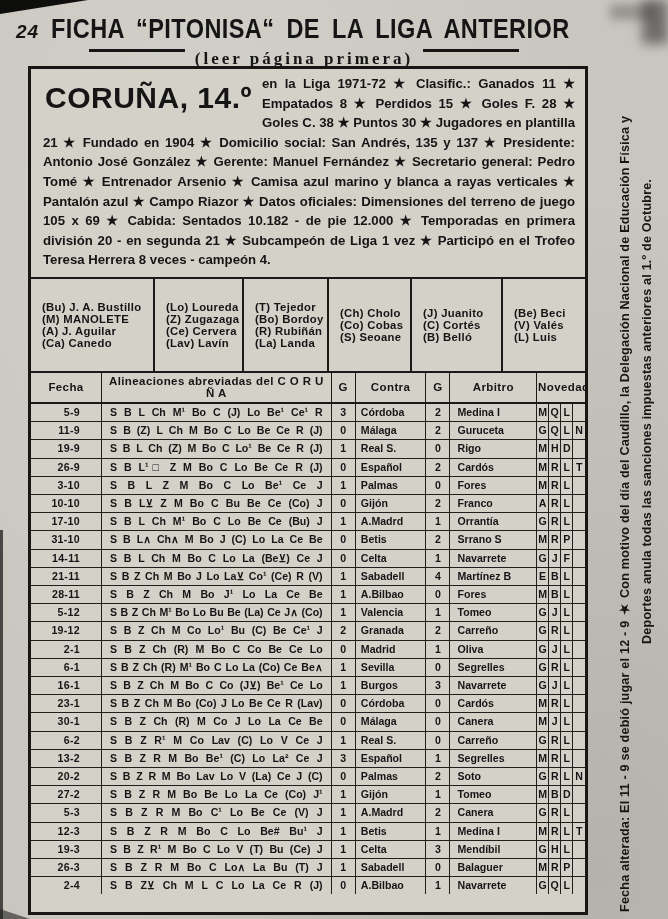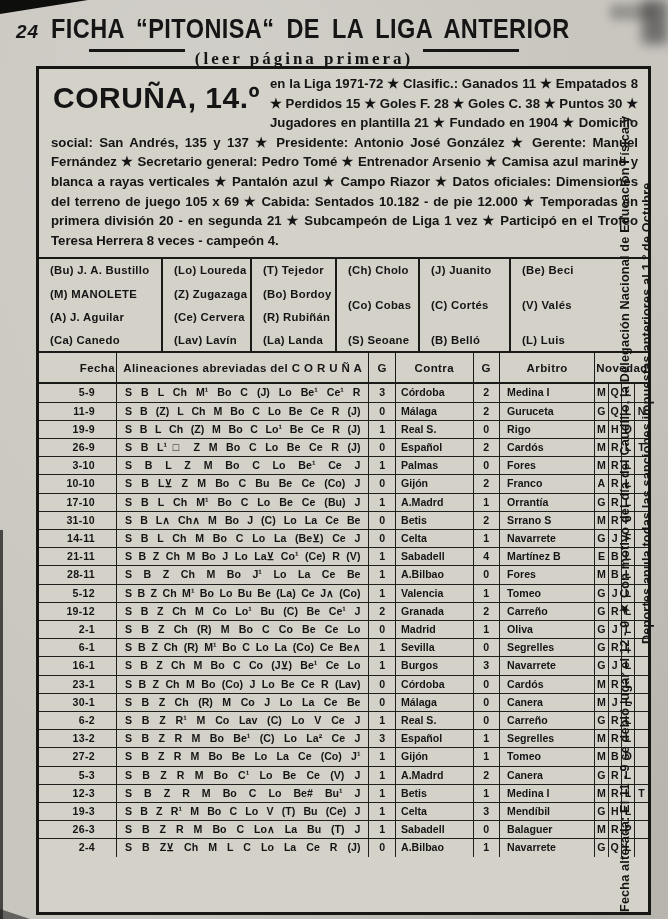--- a/index.html
+++ b/index.html
@@ -28,47 +28,47 @@
   .page-header { display:flex; align-items:baseline; padding:13px 0 0 16px; }
   .page-number { font-size:19px; font-weight:bold; width:74px; letter-spacing:1px;font-style:italic; }
   .page-title { font-size:28px; font-weight:bold; white-space:nowrap;
     transform:scaleX(.84); transform-origin:left center; letter-spacing:.5px; word-spacing:6px; }
   .subtitle-row { display:flex; align-items:flex-start; justify-content:center; margin:4px 0 2px 24px; width:560px; }
   .subtitle-rule { height:3px; background:#161616; width:96px; }
   .page-subtitle { font-family:"Liberation Serif", serif; font-weight:bold; font-size:17px;
     letter-spacing:3px; margin:0 10px; white-space:nowrap; }
 
   
-  .main-box { position:absolute; left:36px; top:66px; width:615px; bottom:4px;
+  .main-box { position:absolute; left:28px; top:66px; width:560px; bottom:4px;
     border:3px solid #161614; background:#d4d1c9; display:flex; flex-direction:column; box-sizing:border-box; }
 
   .info-section { padding:5px 10px 7px 12px; border-bottom:2px solid #1a1a18;
     font-weight:bold; font-size:13.2px; line-height:19.6px; text-align:justify; }
   .club-name { float:left; font-size:30px; font-weight:bold; letter-spacing:.5px;
     line-height:46px; margin:1px 10px 0 2px; white-space:nowrap; }
 
   .roster-section { display:flex; border-bottom:2px solid #1a1a18; height:92px; }
-  .roster-col { display:flex; flex-direction:column; justify-content:space-between;
+  .roster-col { display:flex; flex-direction:column; justify-content:center;
     padding:5px 2px 5px 11px; border-left:2px solid #1a1a18; box-sizing:border-box; }
   .roster-col:first-child { border-left:none; }
   .roster-col:nth-child(1){ width:122px; }
   .roster-col:nth-child(2){ width:89px; }
   .roster-col:nth-child(3){ width:85px; }
   .roster-col:nth-child(4){ width:83px; }
   .roster-col:nth-child(5){ width:91px; }
   .roster-col:nth-child(6){ flex:1; }
   .roster-item { font-weight:bold; font-size:11.3px; white-space:nowrap; letter-spacing:.3px; }
 
   .table-section { flex:1; overflow:hidden; }
   table.matches { border-collapse:collapse; width:100%; table-layout:fixed; }
   .col-fecha{width:70px;} .col-alin{width:228px;} .col-g{width:24px;}
   .col-contra{width:70px;} .col-arb{width:86px;} .col-nov{width:12px;}
   table.matches th { font-size:11.5px; font-weight:bold; height:27px;
     border-left:1px solid #1a1a18; border-bottom:2px solid #1a1a18; letter-spacing:.4px; }
-  table.matches th:first-child { border-left:none;text-align:right; }
+  table.matches th:first-child { border-left:none; }
   table.matches td { font-weight:bold; font-size:10.6px; height:15.2px; line-height:15.2px;
     border-left:1px solid #1f1f1d; border-top:1px solid #1f1f1d; white-space:nowrap; overflow:hidden; }
   table.matches td:first-child { border-left:none; }
   .td-fecha { text-align:right; padding-right:21px; letter-spacing:.3px; }
   .td-alin { text-align:justify; text-align-last:justify; padding:0 8px; }
   .td-g { text-align:center; }
   .td-contra { padding-left:5px; }
   .td-arbitro { padding-left:7px; }
   .td-nov { text-align:center; }
 
@@ -401,20 +401,32 @@
             <td class="td-g">3</td>
             <td class="td-contra">Español</td>
             <td class="td-g">1</td>
             <td class="td-arbitro">Segrelles</td>
             <td class="td-nov">M</td>
             <td class="td-nov">R</td>
             <td class="td-nov">L</td>
             <td class="td-nov"></td>
           </tr>
           <tr>
+            <td class="td-fecha">20-2</td>
+            <td class="td-alin">S B Z R M Bo Lav Lo V (La) Ce J (C)</td>
+            <td class="td-g">0</td>
+            <td class="td-contra">Palmas</td>
+            <td class="td-g">2</td>
+            <td class="td-arbitro">Soto</td>
+            <td class="td-nov">G</td>
+            <td class="td-nov">R</td>
+            <td class="td-nov">L</td>
+            <td class="td-nov">N</td>
+          </tr>
+          <tr>
             <td class="td-fecha">27-2</td>
             <td class="td-alin">S B Z R M Bo Be Lo La Ce (Co) J¹</td>
             <td class="td-g">1</td>
             <td class="td-contra">Gijón</td>
             <td class="td-g">1</td>
             <td class="td-arbitro">Tomeo</td>
             <td class="td-nov">M</td>
             <td class="td-nov">B</td>
             <td class="td-nov">D</td>
             <td class="td-nov"></td>

